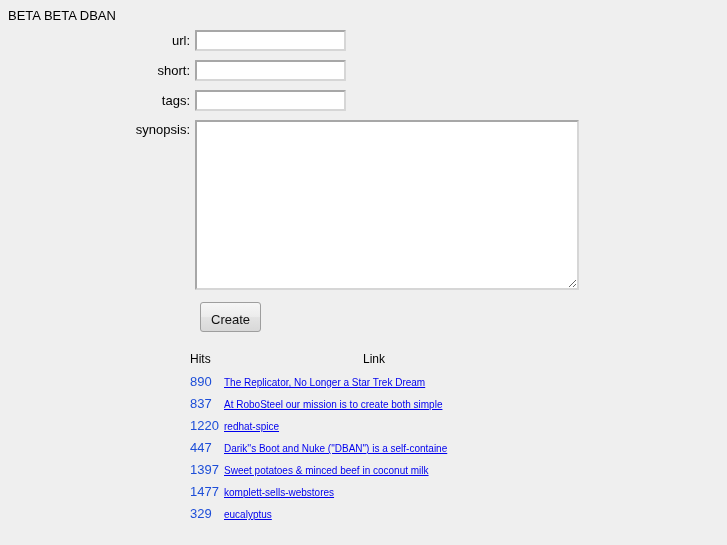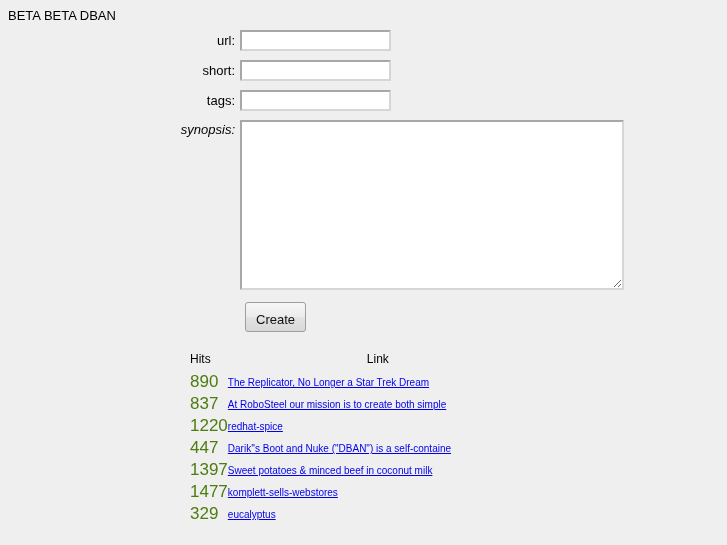--- a/index.html
+++ b/index.html
@@ -33,39 +33,37 @@
     font-weight: normal;
     white-space: nowrap;
   }
 
   
   .form-area {
     position: absolute;
     left: 0;
     top: 30px;
     width: 583px;
-    margin-left: 45px;
   }
   .form-row {
     display: flex;
     align-items: flex-start;
     margin-bottom: 9px;
   }
   .form-label {
     width: 195px;
     text-align: right;
     padding-right: 5px;
     box-sizing: border-box;
     font-size: 13px;
     line-height: 21px;
     white-space: nowrap;
   }
   .form-label.tall {
     line-height: 19px;
-    font-style: italic;
   }
   .field-wrap {
     flex: 0 0 auto;
   }
 
   input.text-input {
     width: 151px;
     height: 21px;
     box-sizing: border-box;
     margin: 0;
@@ -158,22 +156,22 @@
   }
   table.shorts-table td {
     padding: 0 0 6px 0;
     line-height: 15px;
     vertical-align: top;
     white-space: nowrap;
   }
   td.hits-cell {
     text-align: left;
     padding-right: 8px;
-    font-size: 17px;
-    color: #4d7c0f;
+    font-size: 13px;
+    color: #1d4ed8;
   }
   td.link-cell a {
     color: #0000ee;
     text-decoration: underline;
     font-size: 10px;
   }
 </style>
 </head>
 <body>
 

